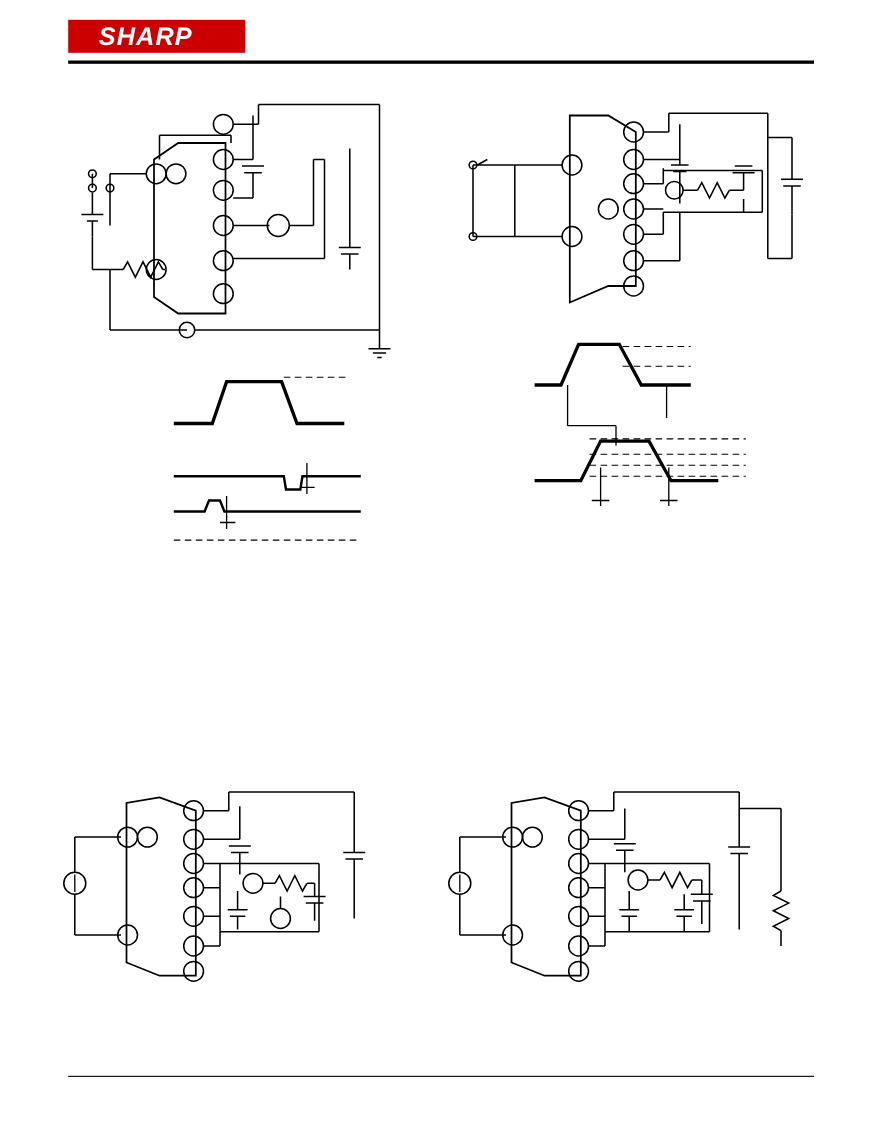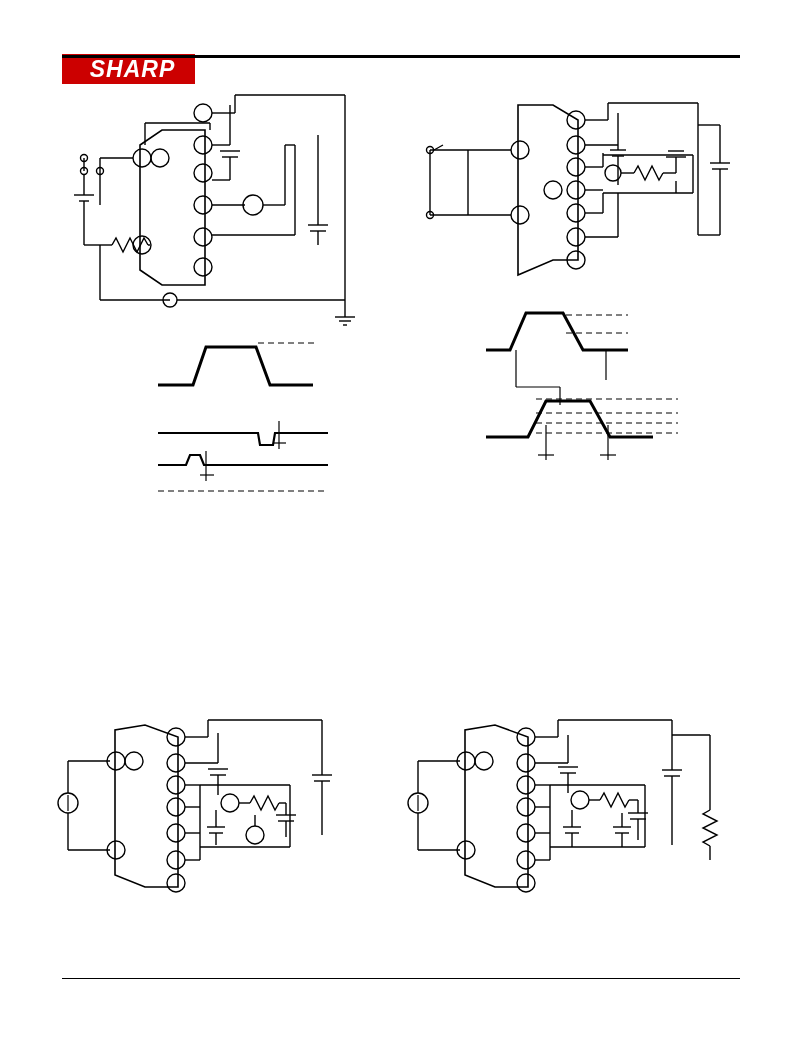--- a/index.html
+++ b/index.html
@@ -20,24 +20,23 @@
     left: 0; top: 0;
     width: 802px;
     height: 1038px;
   }
 
   
   .logo {
     position: absolute;
     left: 62px;
     top: 18px;
-    width: 133px;
+    width: 161px;
     height: 30px;
     background: #cc0000;
-    margin-top: 36px;
   }
   .logo-text {
     position: absolute;
     left: 0; top: 0;
     width: 141px;
     height: 30px;
     line-height: 30px;
     text-align: center;
     color: #ffffff;
     font-weight: bold;

